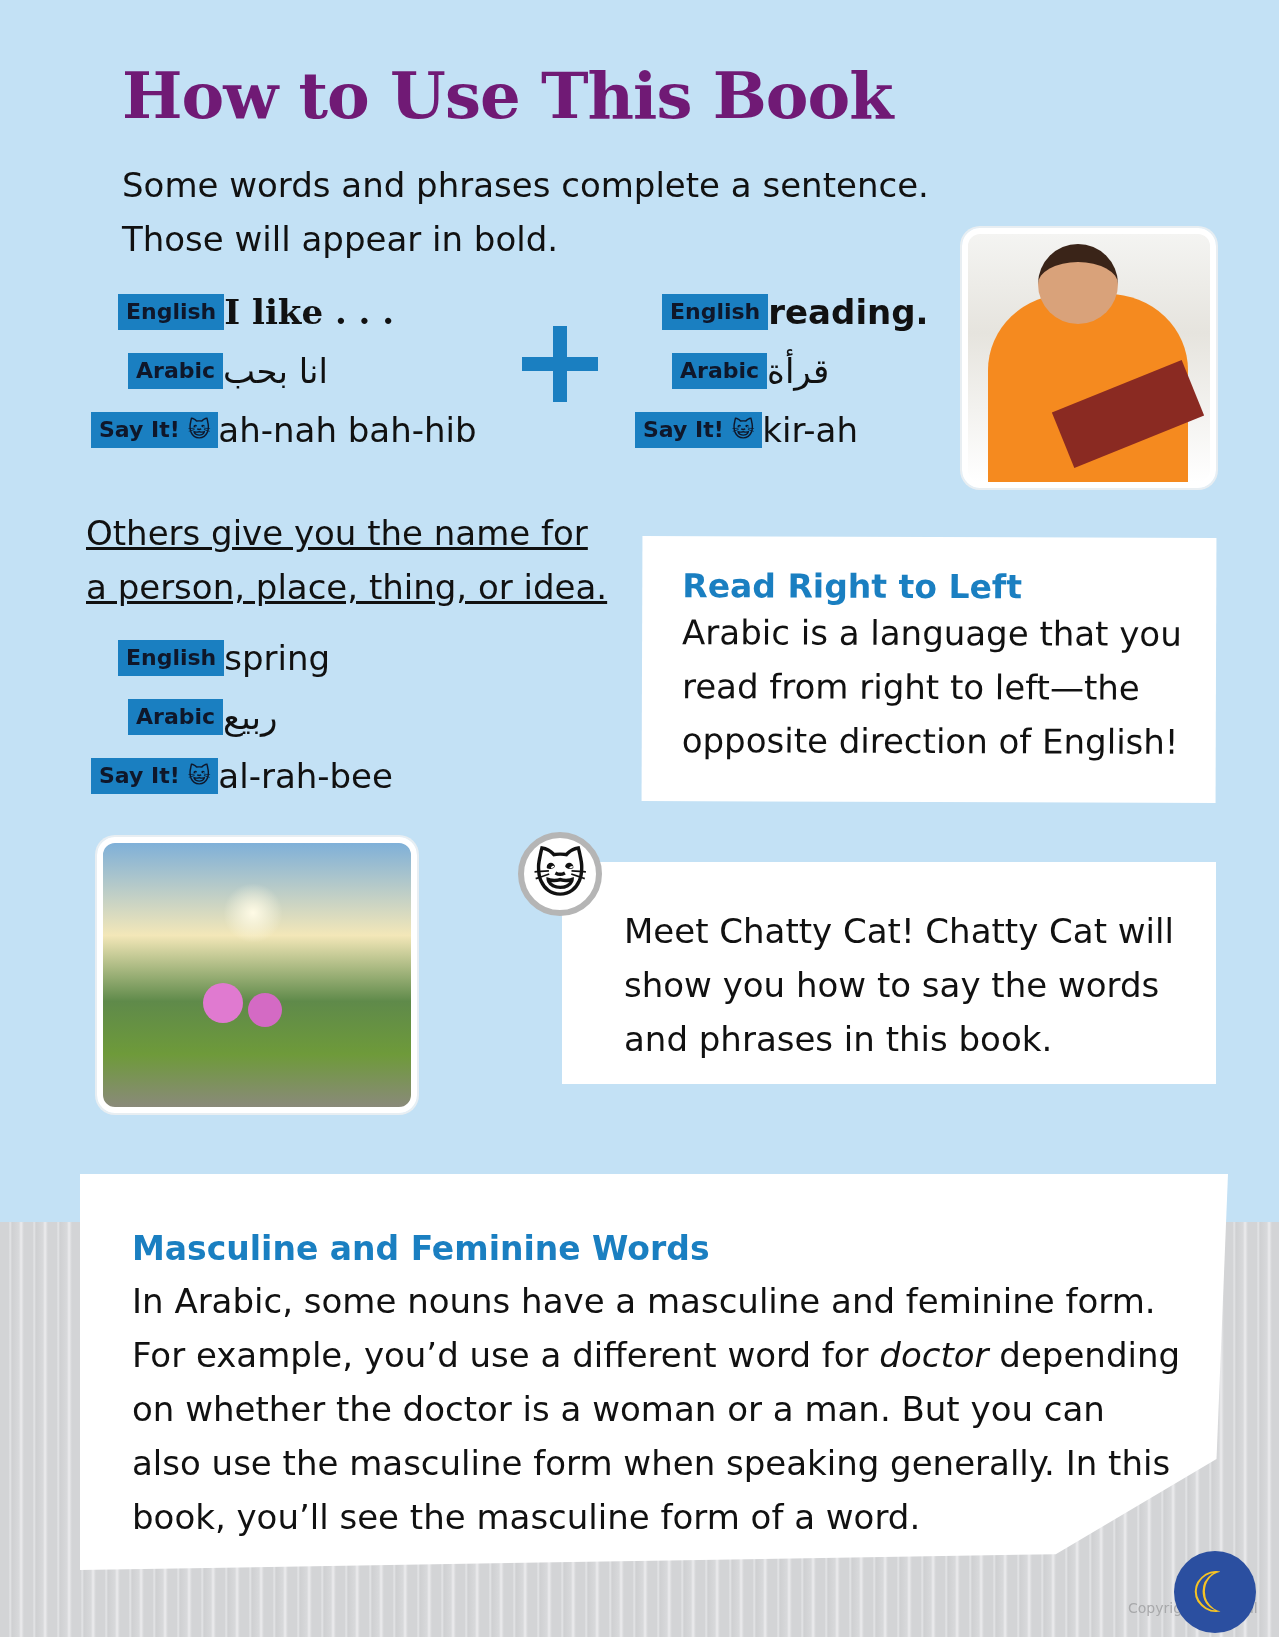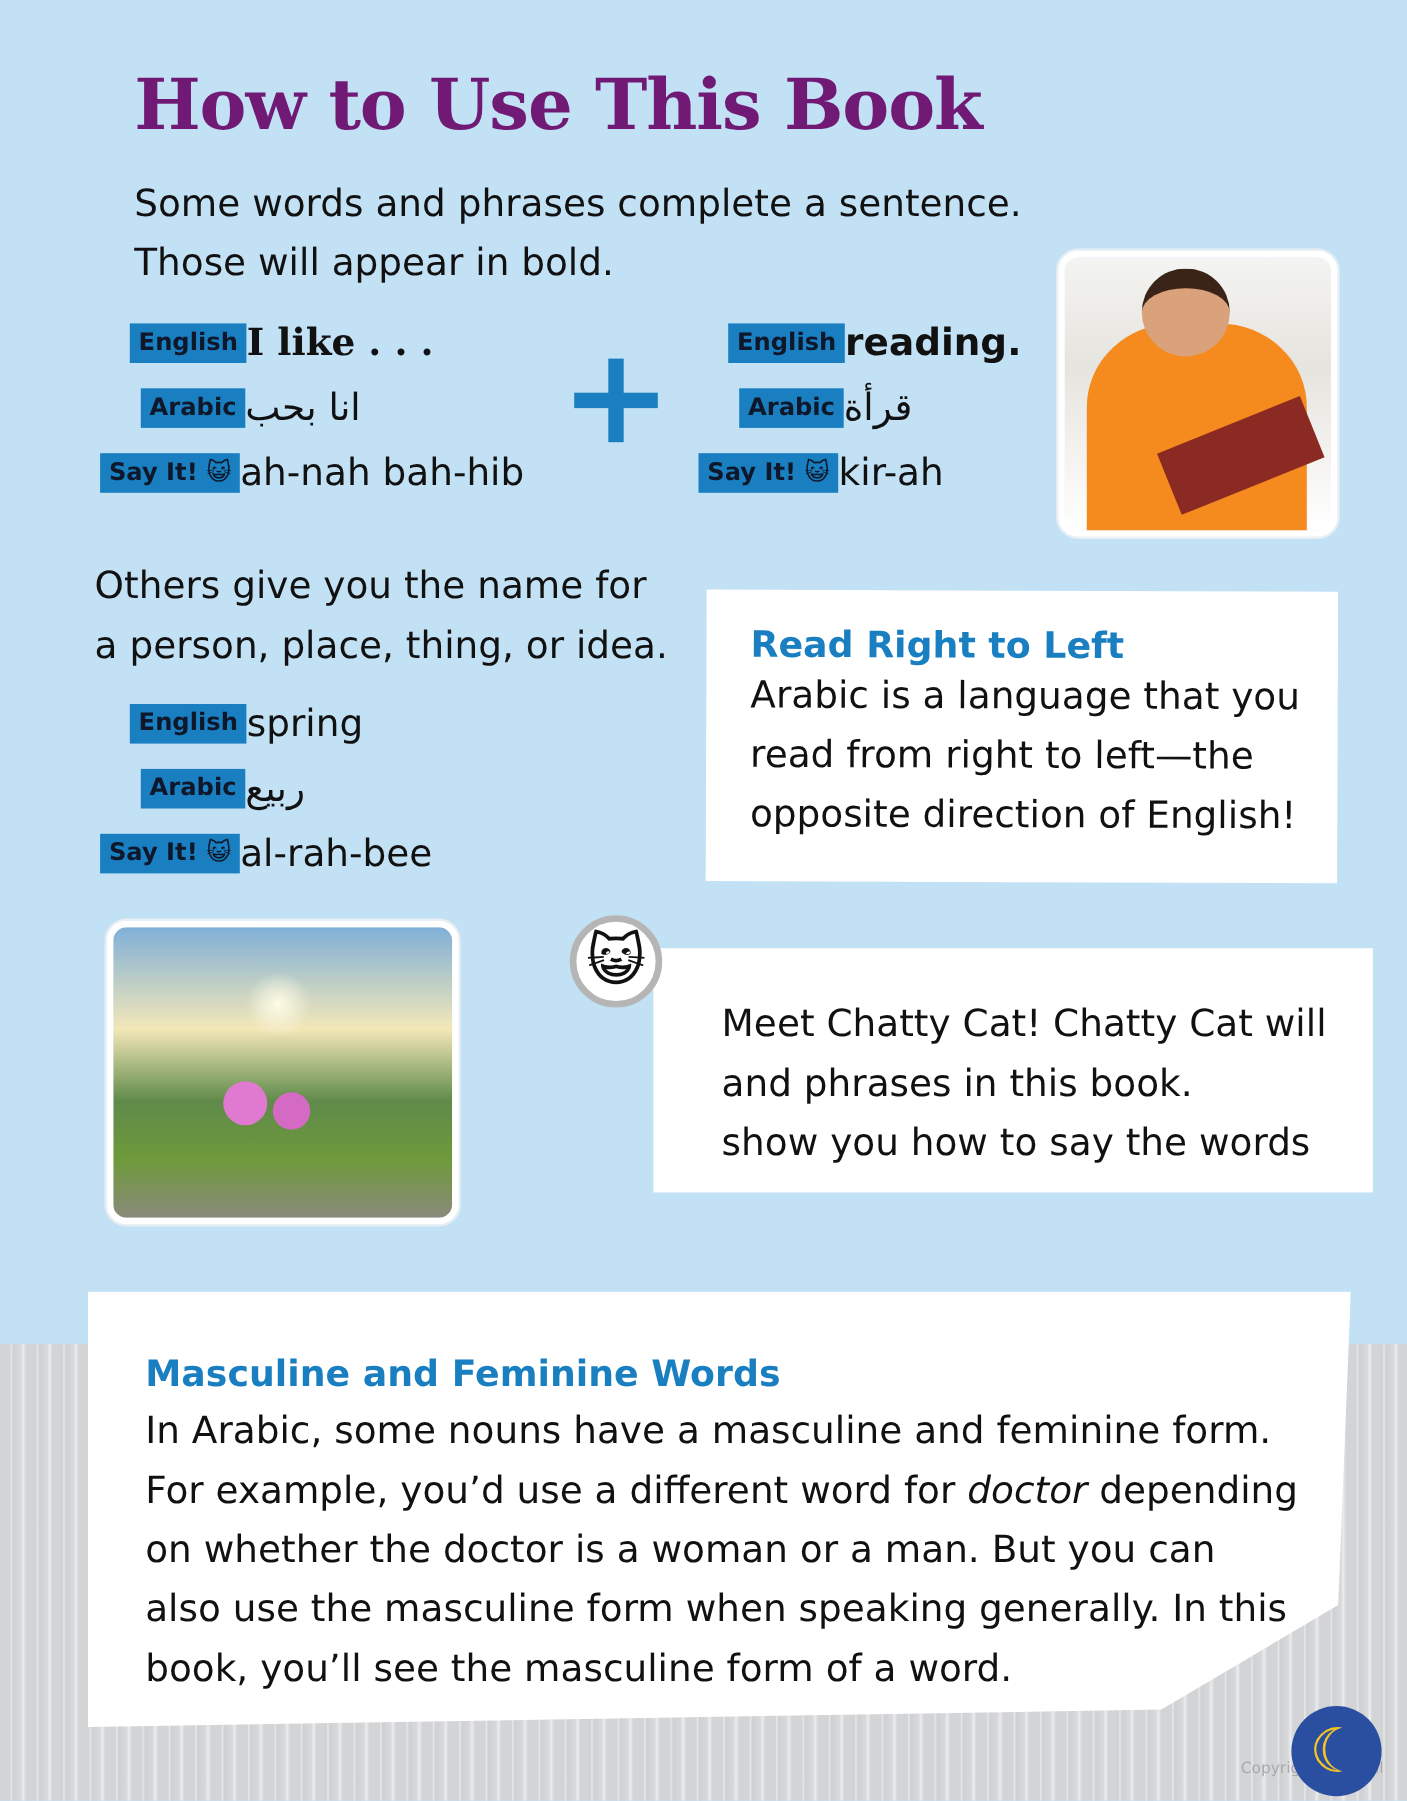--- a/index.html
+++ b/index.html
@@ -15,21 +15,21 @@
   .plus{position:absolute;left:522px;top:326px;width:76px;height:76px;}
   .plus:before{content:"";position:absolute;left:31px;top:0;width:14px;height:76px;background:#1a7fc1;}
   .plus:after{content:"";position:absolute;left:0;top:31px;width:76px;height:14px;background:#1a7fc1;}
   .photo{position:absolute;border:6px solid #fff;border-radius:18px;overflow:hidden;box-shadow:0 0 0 2px #e8eef2;}
   .boy{left:962px;top:228px;width:242px;height:248px;background:linear-gradient(180deg,#f4f4f2 0%,#e6e4de 40%,#ffffff 100%);}
   .forest{left:97px;top:837px;width:308px;height:264px;background:linear-gradient(180deg,#7fb0d8 0%,#f3e7b8 35%,#5f8a4a 60%,#6e9a3a 80%,#8a8a7a 100%);}
   .box{position:absolute;background:#fff;}
   .box h3{margin:0;color:#1a7fc1;font-size:33px;font-weight:bold;}
   .box p{margin:0;font-size:34px;line-height:54px;}
   .rtl{left:642px;top:537px;width:574px;height:265px;padding:30px 0 0 40px;box-sizing:border-box;transform:rotate(0.2deg);}
-  .cat-box{left:562px;top:862px;width:654px;height:222px;padding:42px 0 0 62px;box-sizing:border-box;margin-left:32px;}
+  .cat-box{left:562px;top:862px;width:654px;height:222px;padding:42px 0 0 62px;box-sizing:border-box;}
   .gender{left:80px;top:1174px;width:1148px;height:396px;padding:55px 0 0 52px;box-sizing:border-box;clip-path:polygon(0 0,100% 0,99% 72%,85% 96%,0 100%);}
   .gender p{font-size:34px;line-height:54px;}
   .gender h3{margin-bottom:6px;}
   .cat-badge{position:absolute;left:518px;top:832px;width:84px;height:84px;border-radius:50%;background:#fff;border:6px solid #b5b5b5;box-sizing:border-box;display:flex;align-items:center;justify-content:center;font-size:52px;}
   .logo{position:absolute;left:1174px;top:1551px;width:82px;height:82px;border-radius:50%;background:#2b4fa0;display:flex;align-items:center;justify-content:center;color:#f6c324;font-size:56px;}
   .copy{position:absolute;left:1128px;top:1600px;font-size:14px;color:#a8a9ab;}
 </style>
 </head>
 <body>
 
@@ -69,21 +69,21 @@
   <span class="tag"><span>Say It!</span> <span>😺</span></span>
   <span class="word">kir-ah</span>
 </div>
 
 <div class="photo boy">
   <div style="position:absolute;left:20px;top:60px;width:200px;height:190px;border-radius:40% 40% 0 0;background:#f58a1f;"></div>
   <div style="position:absolute;left:70px;top:10px;width:80px;height:80px;border-radius:50%;background:#d9a27a;border-top:18px solid #3a2418;box-sizing:border-box;"></div>
   <div style="position:absolute;left:90px;top:150px;width:140px;height:60px;background:#8a2a22;transform:rotate(-22deg);"></div>
 </div>
 
-<div class="intro" style="left:86px;top:506px;">
+<div class="intro" style="left:86px;top:506px;text-decoration:underline;">
   <div>Others give you the name for</div>
   <div>a person, place, thing, or idea.</div>
 </div>
 <div class="row" style="left:118px;top:638px;">
   <span class="tag">English</span>
   <span class="word">spring</span>
 </div>
 <div class="row" style="left:128px;top:697px;">
   <span class="tag">Arabic</span>
   <span class="word" dir="rtl">ربيع</span>
@@ -101,22 +101,22 @@
 </div>
 
 <div class="photo forest">
   <div style="position:absolute;left:120px;top:40px;width:60px;height:60px;border-radius:50%;background:radial-gradient(circle,#fffbe6 0%,rgba(255,240,200,0) 70%);"></div>
   <div style="position:absolute;left:100px;top:140px;width:40px;height:40px;border-radius:50%;background:#e07ad0;"></div>
   <div style="position:absolute;left:145px;top:150px;width:34px;height:34px;border-radius:50%;background:#d46ac4;"></div>
 </div>
 
 <div class="box cat-box">
   <p>Meet Chatty Cat! Chatty Cat will</p>
+  <p>show you how to say the words</p>
   <p>and phrases in this book.</p>
-  <p>show you how to say the words</p>
 </div>
 <div class="cat-badge">😺</div>
 
 <div class="box gender">
   <h3>Masculine and Feminine Words</h3>
   <p>In Arabic, some nouns have a masculine and feminine form.</p>
   <p><span>For example, you’d use a different word for </span><em>doctor</em><span> depending</span></p>
   <p>on whether the doctor is a woman or a man. But you can</p>
   <p>also use the masculine form when speaking generally. In this</p>
   <p>book, you’ll see the masculine form of a word.</p>

